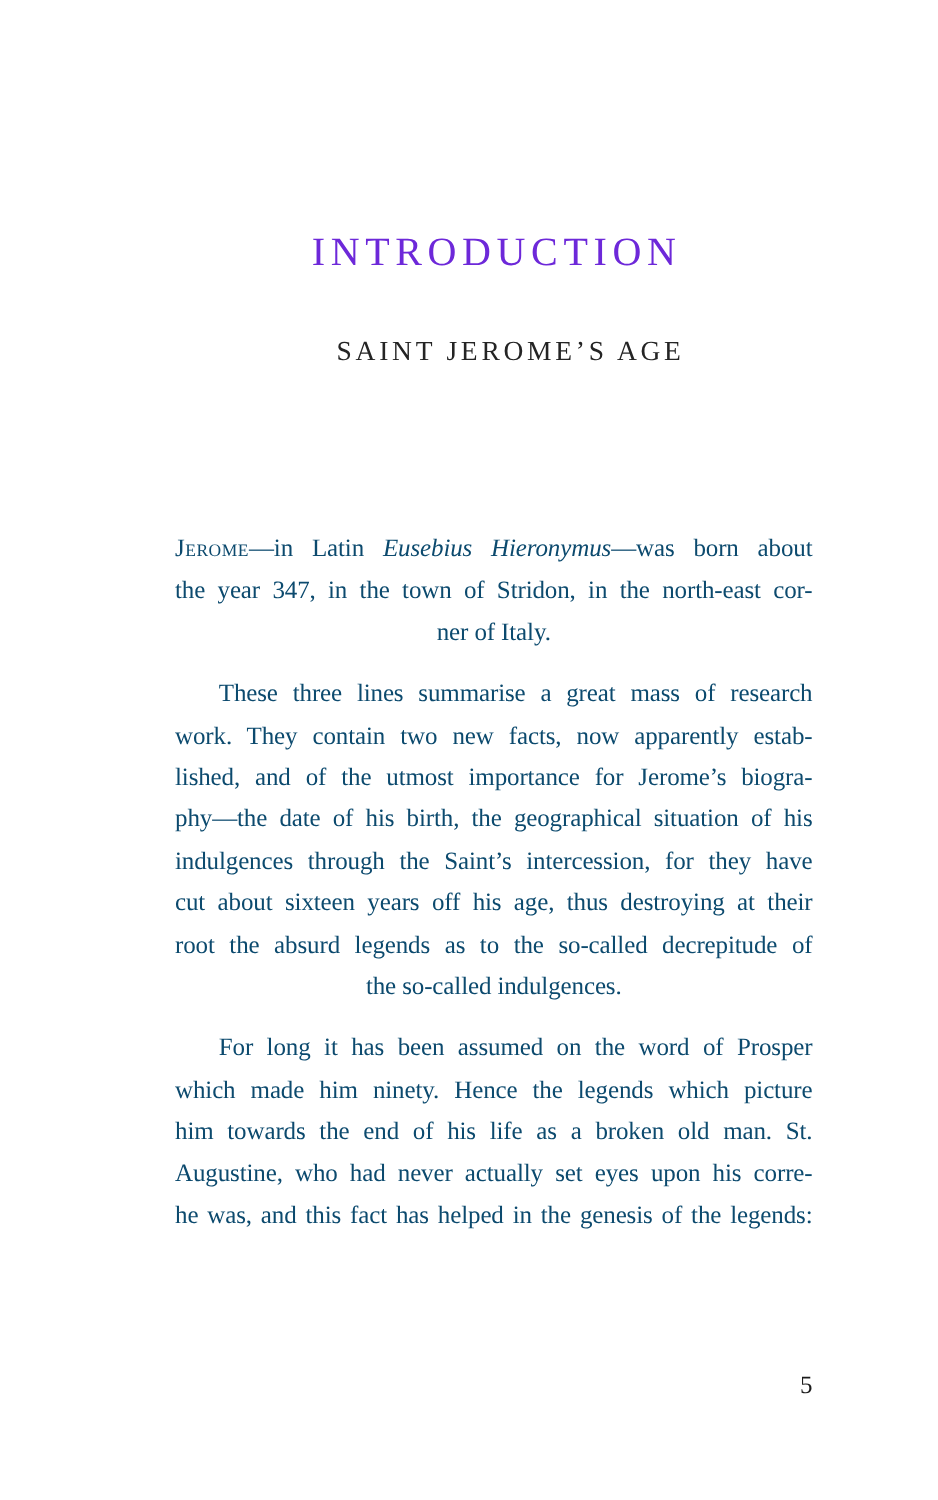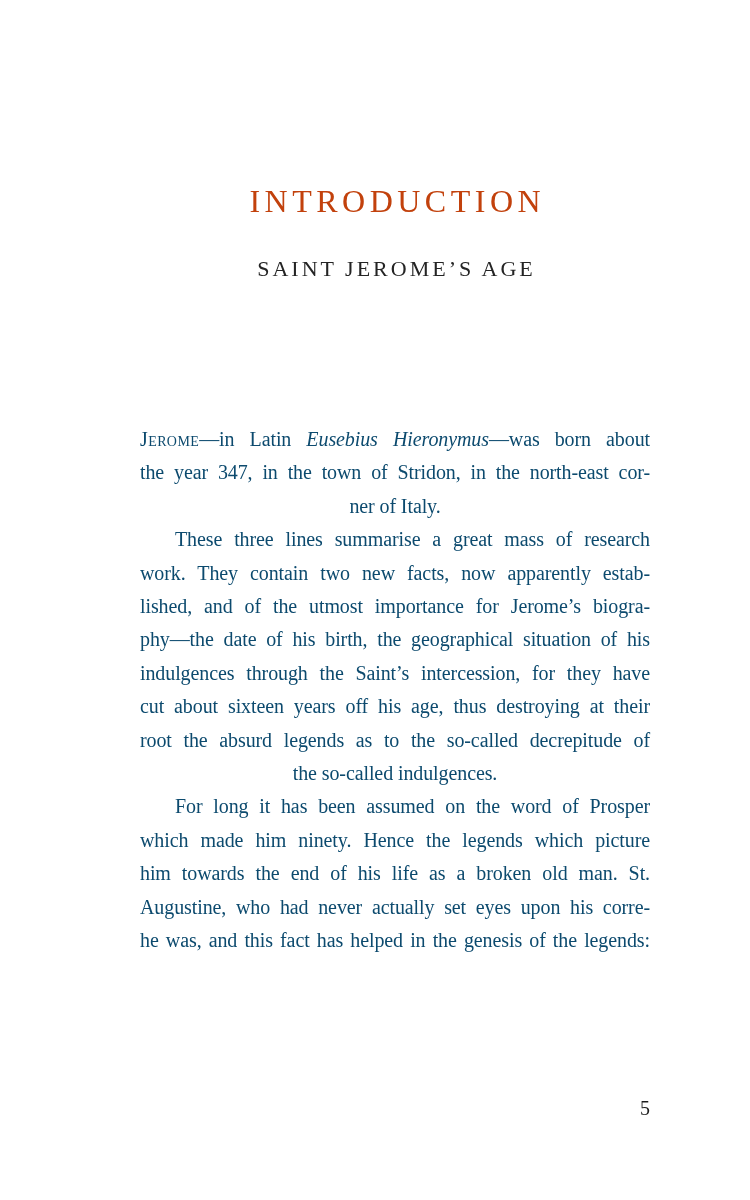--- a/index.html
+++ b/index.html
@@ -21,29 +21,29 @@
     top: 184px;
     left: 140px;
     width: 510px;
     margin: 0;
     font-size: 32px;
     font-weight: 400;
     letter-spacing: 4.5px;
     text-indent: 4.5px;
     text-align: center;
     line-height: 34px;
-    color: #c2410c;
+    color: #6d28d9;
     white-space: nowrap;
   }
   .chapter-subtitle {
     position: absolute;
     top: 254px;
     left: 140px;
     width: 510px;
-    margin: 0;
+    margin: 12px;
     font-size: 22px;
     font-weight: 400;
     letter-spacing: 3px;
     text-indent: 3px;
     text-align: center;
     line-height: 30px;
     color: #242424;
     white-space: nowrap;
   }
   .text-block {
@@ -58,20 +58,21 @@
   }
   .line {
     text-align: center;
   }
   .line.justify {
     text-align: justify;
     text-align-last: justify;
   }
   .line.indent {
     text-indent: 35px;
+    margin-top: 16px;
   }
   .seg-italic {
     font-style: italic;
   }
   .seg-smallcaps {
     font-variant: small-caps;
     letter-spacing: 0.4px;
   }
   .page-number {
     position: absolute;

